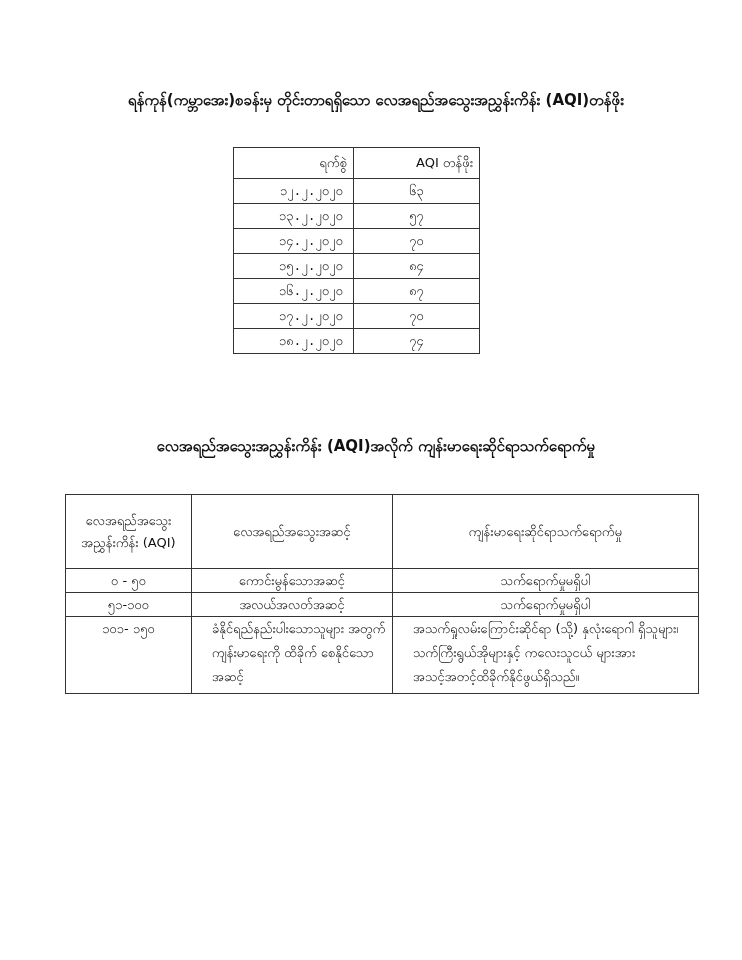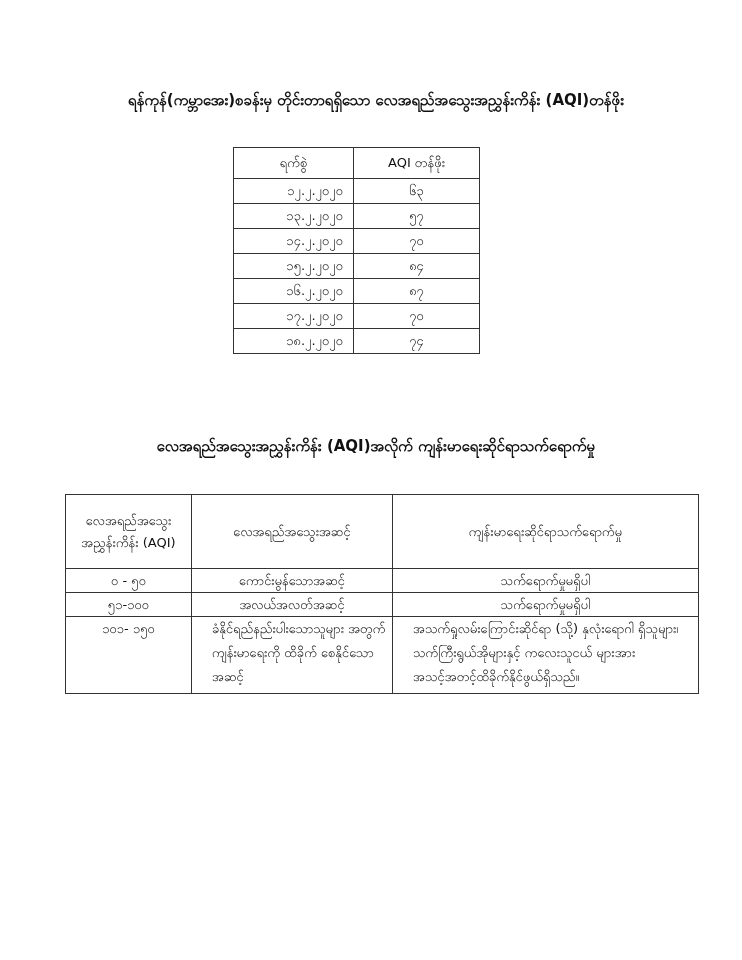--- a/index.html
+++ b/index.html
@@ -10,23 +10,23 @@
     }
     .title {
       position: absolute; left: 5px; width: 742px; text-align: center;
       font-weight: bold; font-size: 15px; white-space: nowrap;
     }
     #title1 { top: 90px; }
     #title2 { top: 436px; }
     table { position: absolute; border-collapse: collapse; font-size: 13px; }
     td, th { border: 1.5px solid #333333; padding: 0 6px; font-weight: normal; }
     #aqi-table { left: 233px; top: 147px; width: 247px; }
-    #aqi-table th { height: 30px; text-align: center; margin-top: 32px; }
+    #aqi-table th { height: 30px; text-align: right; margin-top: 32px; }
     #aqi-table td { height: 24px; }
-    #aqi-table td.date { text-align: right; width: 103px; padding-right: 10px; }
+    #aqi-table td.date { text-align: right; width: 103px; padding-right: 10px; font-family: Liberation Mono, monospace; }
     #aqi-table td.val { text-align: center; }
     #health-table { left: 65px; top: 494px; width: 634px; }
     #health-table th { height: 73px; text-align: center; line-height: 22px; }
     #health-table td { height: 23px; text-align: center; line-height: 23px; }
     #health-table td.wrap { text-align: left; vertical-align: top; line-height: 24px; height: 76px; padding-left: 20px; }
     #health-table td.range-top { vertical-align: top; margin-left: 31px; }
     .c1 { width: 113px; }
     .c2 { width: 188px; }
   </style>
 </head>

